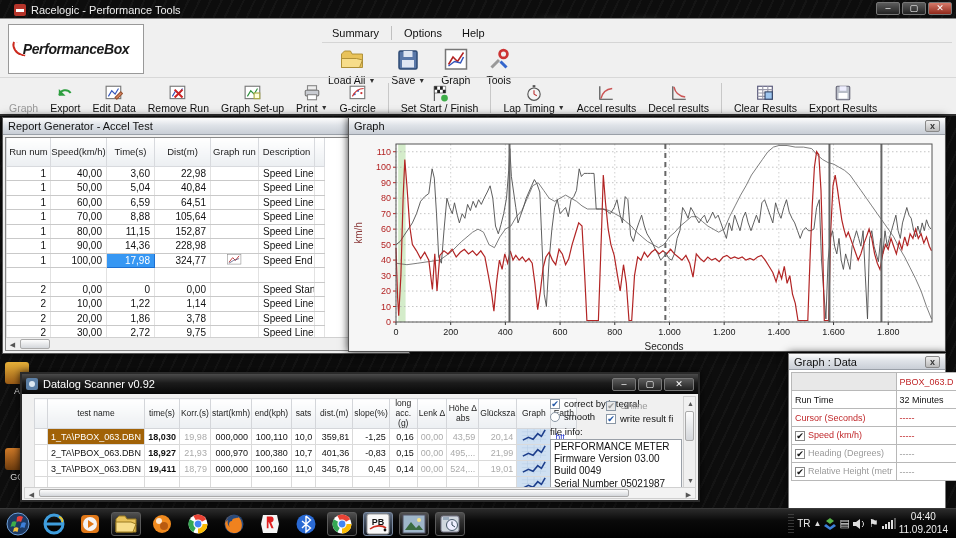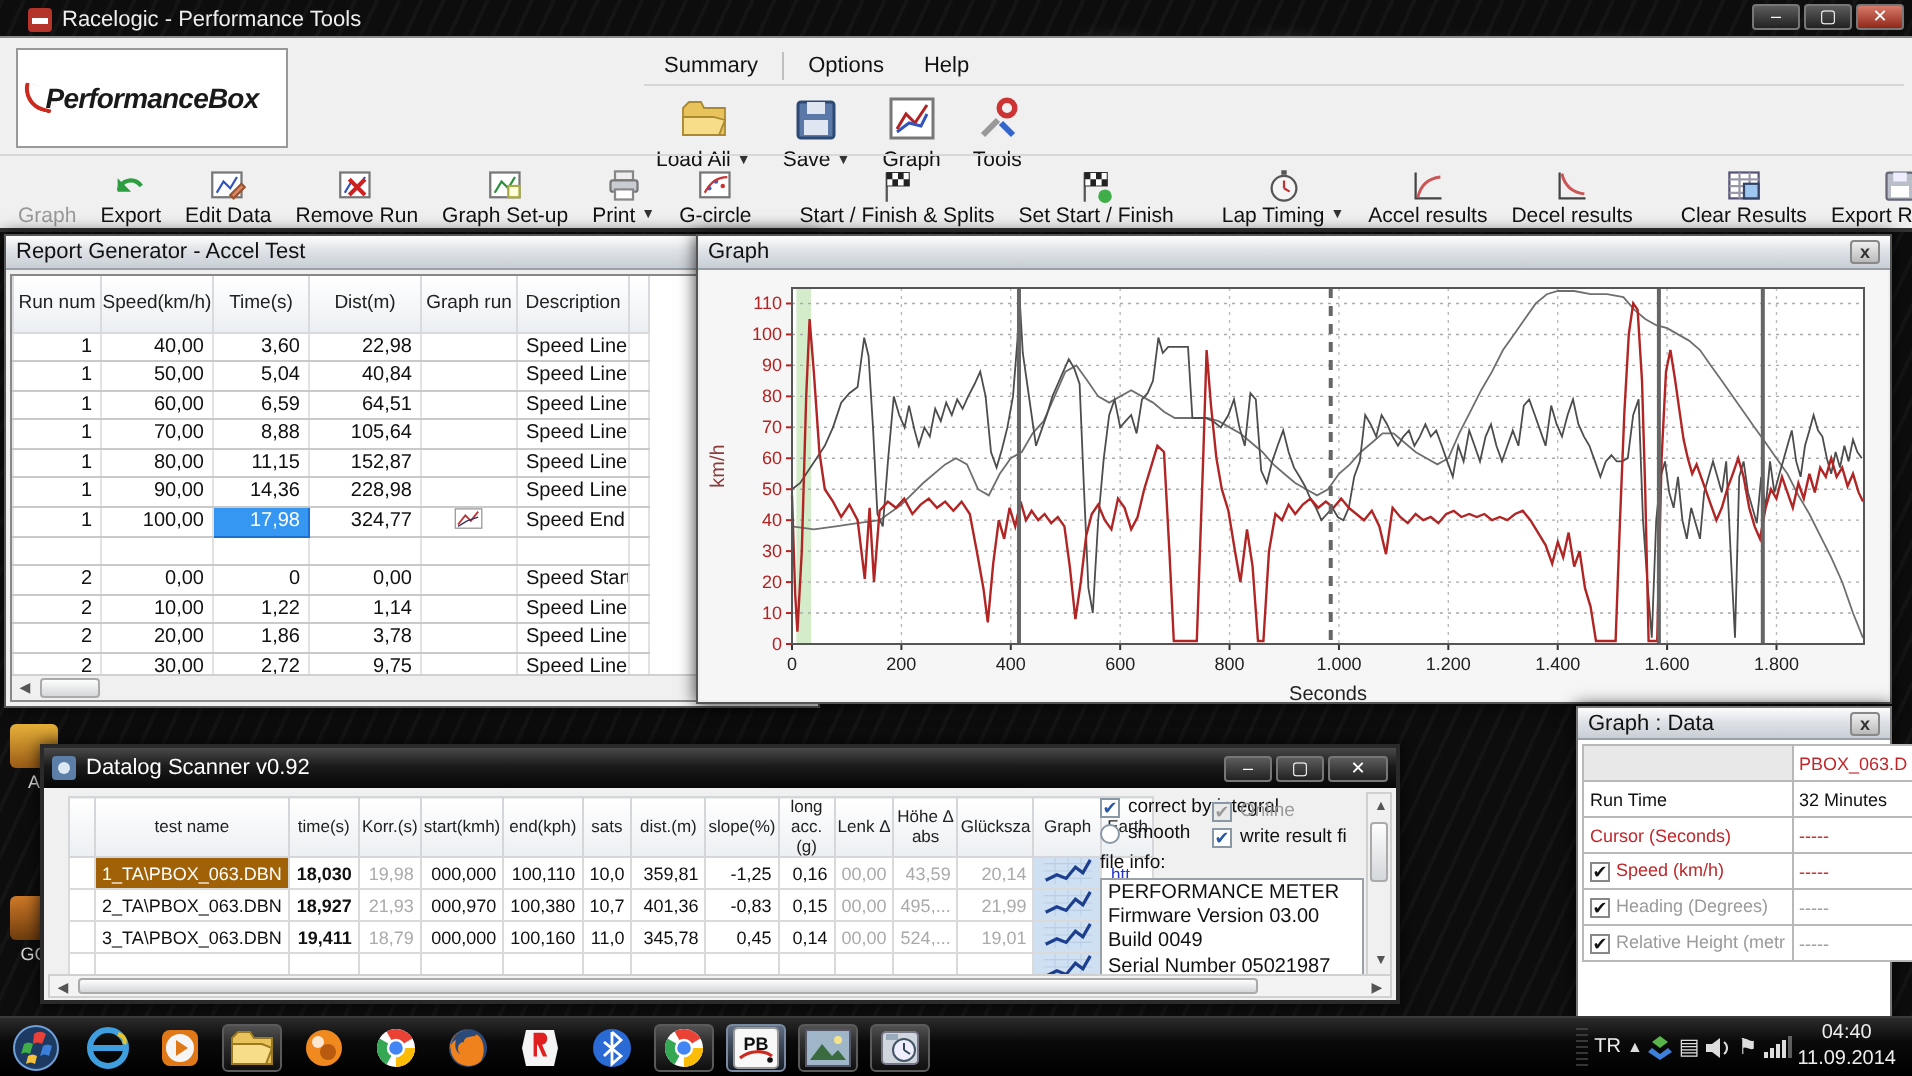--- a/index.html
+++ b/index.html
@@ -245,28 +245,20 @@
             <path d="M3 11C6 5 10 4 13 4" stroke="#c33" fill="none"></path>
           </svg>
           <span class="tm-label">G-circle</span>
         </div>
         <div class="tm-sep"></div>
         <div class="tm-item">
           <svg viewBox="0 0 16 16" width="18" height="18">
             <line x1="3" y1="2" x2="3" y2="15" stroke="#555"></line>
             <path d="M3 2h10v6H3z" fill="#fff" stroke="#333" stroke-width=".5"></path>
             <path d="M3 2h2.5v3H3zM8 2h2.5v3H8zM5.5 5h2.5v3H5.5zM10.5 5H13v3h-2.5z" fill="#222"></path>
-          </svg>
-          <span class="tm-label">Start / Finish &amp; Splits</span>
-        </div>
-        <div class="tm-item">
-          <svg viewBox="0 0 16 16" width="18" height="18">
-            <line x1="3" y1="2" x2="3" y2="15" stroke="#555"></line>
-            <path d="M3 2h10v6H3z" fill="#fff" stroke="#333" stroke-width=".5"></path>
-            <path d="M3 2h2.5v3H3zM8 2h2.5v3H8zM5.5 5h2.5v3H5.5zM10.5 5H13v3h-2.5z" fill="#222"></path>
             <circle cx="12" cy="12.5" r="3" fill="#3fae49"></circle>
           </svg>
           <span class="tm-label">Set Start / Finish</span>
         </div>
         <div class="tm-sep"></div>
         <div class="tm-item">
           <svg viewBox="0 0 16 16" width="18" height="18">
             <circle cx="8" cy="9" r="5.5" fill="#f5f5f5" stroke="#555"></circle>
             <rect x="6.8" y="1" width="2.4" height="2" fill="#555"></rect>
             <path d="M8 9V5.5M8 9l2.5 1.5" stroke="#b33" fill="none"></path>

